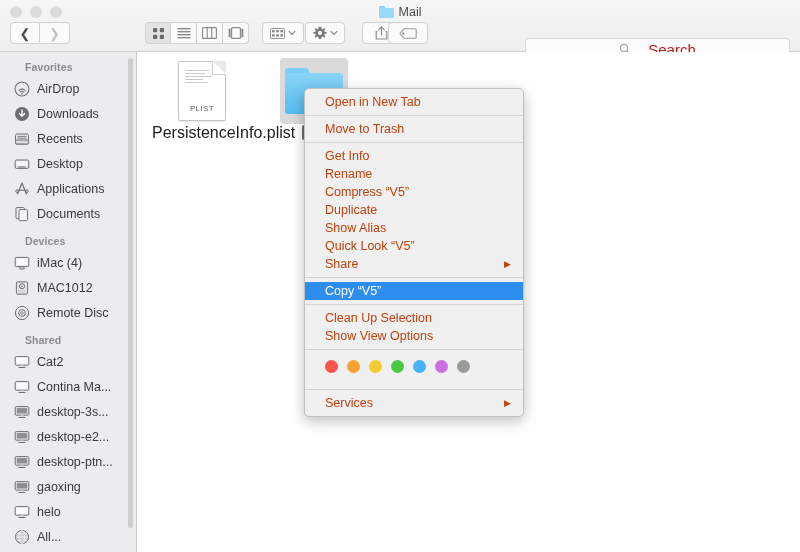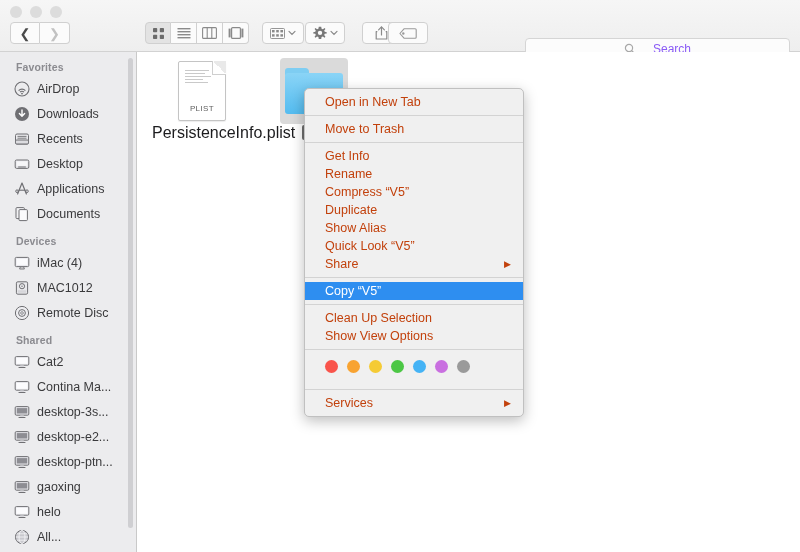--- a/index.html
+++ b/index.html
@@ -67,31 +67,31 @@
   .sharebtn { left:362px; top:6px; }
   .sharebtn .tbtn { border-radius:4px; width:38px; }
   .tagbtn { left:388px; top:6px; }
   .tagbtn .tbtn { border-radius:4px; width:40px; }
 
   .searchbox {
     position:absolute; left:525px; top:22px; width:265px; height:22px;
     border:1px solid #d5d5d5; border-radius:4px; background:#fcfcfc;
     display:flex; align-items:center; justify-content:center; gap:5px;
   }
-  .search-ph { font-size:12px; color:#8b5cf6;margin-left:12px; }
+  .search-ph { font-size:15px; color:#b91c1c;margin-left:12px; }
 
   
   .sidebar {
     position:absolute; left:0; top:52px; width:137px; height:500px;
     background:#ececee; border-right:1px solid #c9c9c9;
     overflow:hidden;
   }
   .sb-head {
     font-size:10.5px; color:#8b8b90; font-weight:bold;
-    padding:9px 0 3px 16px; letter-spacing:0.1px;
+    padding:9px 0 3px 25px; letter-spacing:0.1px;
   }
   .sb-item {
     display:flex; align-items:center; gap:7px;
     height:25px; padding-left:14px; cursor:default;
   }
   .sb-label { font-size:12.5px; color:#3a3a3c; white-space:nowrap; }
   .sb-icon { width:16px; height:16px; flex:0 0 16px; position:relative; }
 
   .sb-scrollbar {
     position:absolute; right:3px; top:6px; width:5px; height:470px;
@@ -168,20 +168,27 @@
 </head>
 <body>
 
 <div class="window">
 
   <div class="titlebar">
     <div class="traffic">
       <div class="tl"></div>
       <div class="tl"></div>
       <div class="tl"></div>
+    </div>
+    <div class="title-wrap">
+      <span class="title-folder">
+        <span class="tab"></span>
+          <span class="body"></span>
+      </span>
+      <span class="title-text">Mail</span>
     </div>
   </div>
 
   <div class="toolbar">
 
     <div class="btngroup nav">
       <div class="tbtn">
         <span class="chev on">❮</span>
       </div>
       <div class="tbtn">

